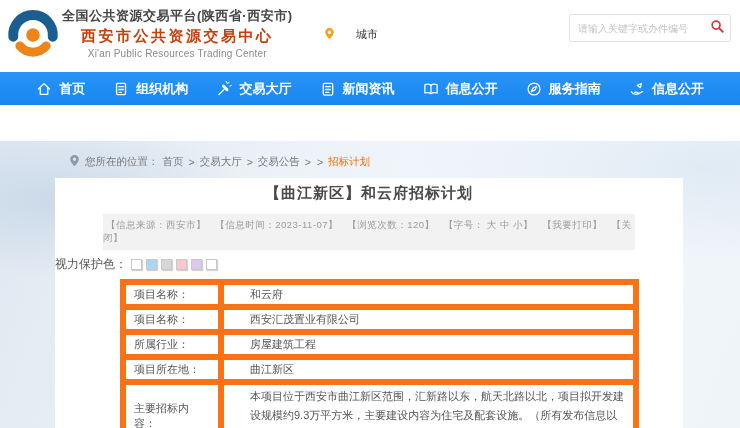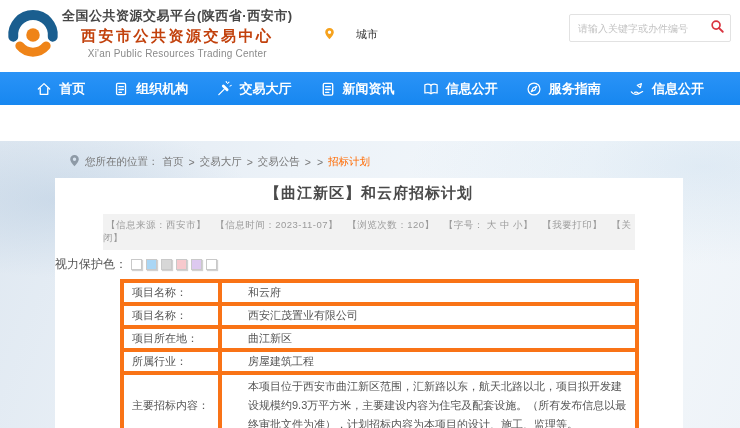--- a/index.html
+++ b/index.html
@@ -53,21 +53,21 @@
     font-size:9.5px; color:#9b9b9b; letter-spacing:.5px; }
   .meta-bar span { margin:0 3px; }
   .meta-action { cursor:pointer; }
   .eye-row { display:flex; align-items:center; 
     padding:6px 44px 0 0; font-size:12px; color:#555; }
   .swatch { width:11px; height:11px; border:1px solid #c9c9c9; margin-left:4px;
     box-shadow:1px 1px 1px rgba(0,0,0,.18); cursor:pointer; }
 
   
   table.detail { margin:6px 0 0 65px; width:519px; border-collapse:collapse; table-layout:fixed; }
-  table.detail td { border:4px solid #f97316; font-size:11px; color:#555;
+  table.detail td { border:6px solid #f97316; font-size:11px; color:#555;
     padding:2px 8px; line-height:15px; vertical-align:middle; background:#fff; }
   table.detail td.lbl { width:98px; }
   table.detail td.val { padding-left:26px; }
   tr.short td { height:20px; }
   tr.tall td.val { line-height:19px; padding-top:2px; padding-bottom:2px; }
 </style>
 </head>
 <body>
 
 <header class="top-header">
@@ -217,26 +217,26 @@
       <tbody>
         <tr class="short">
           <td class="lbl">项目名称：</td>
           <td class="val">和云府</td>
         </tr>
         <tr class="short">
           <td class="lbl">项目名称：</td>
           <td class="val">西安汇茂置业有限公司</td>
         </tr>
         <tr class="short">
+          <td class="lbl">所属行业：</td>
+          <td class="val">房屋建筑工程</td>
+        </tr>
+        <tr class="short">
           <td class="lbl">项目所在地：</td>
           <td class="val">曲江新区</td>
-        </tr>
-        <tr class="short">
-          <td class="lbl">所属行业：</td>
-          <td class="val">房屋建筑工程</td>
         </tr>
         <tr class="tall">
           <td class="lbl">主要招标内容：</td>
           <td class="val">本项目位于西安市曲江新区范围，汇新路以东，航天北路以北，项目拟开发建设规模约9.3万平方米，主要建设内容为住宅及配套设施。（所有发布信息以最终审批文件为准），计划招标内容为本项目的设计、施工、监理等。</td>
         </tr>
         <tr class="short">
           <td class="lbl">计划招标时间：</td>
           <td class="val">2023年12月8日</td>
         </tr>
 

